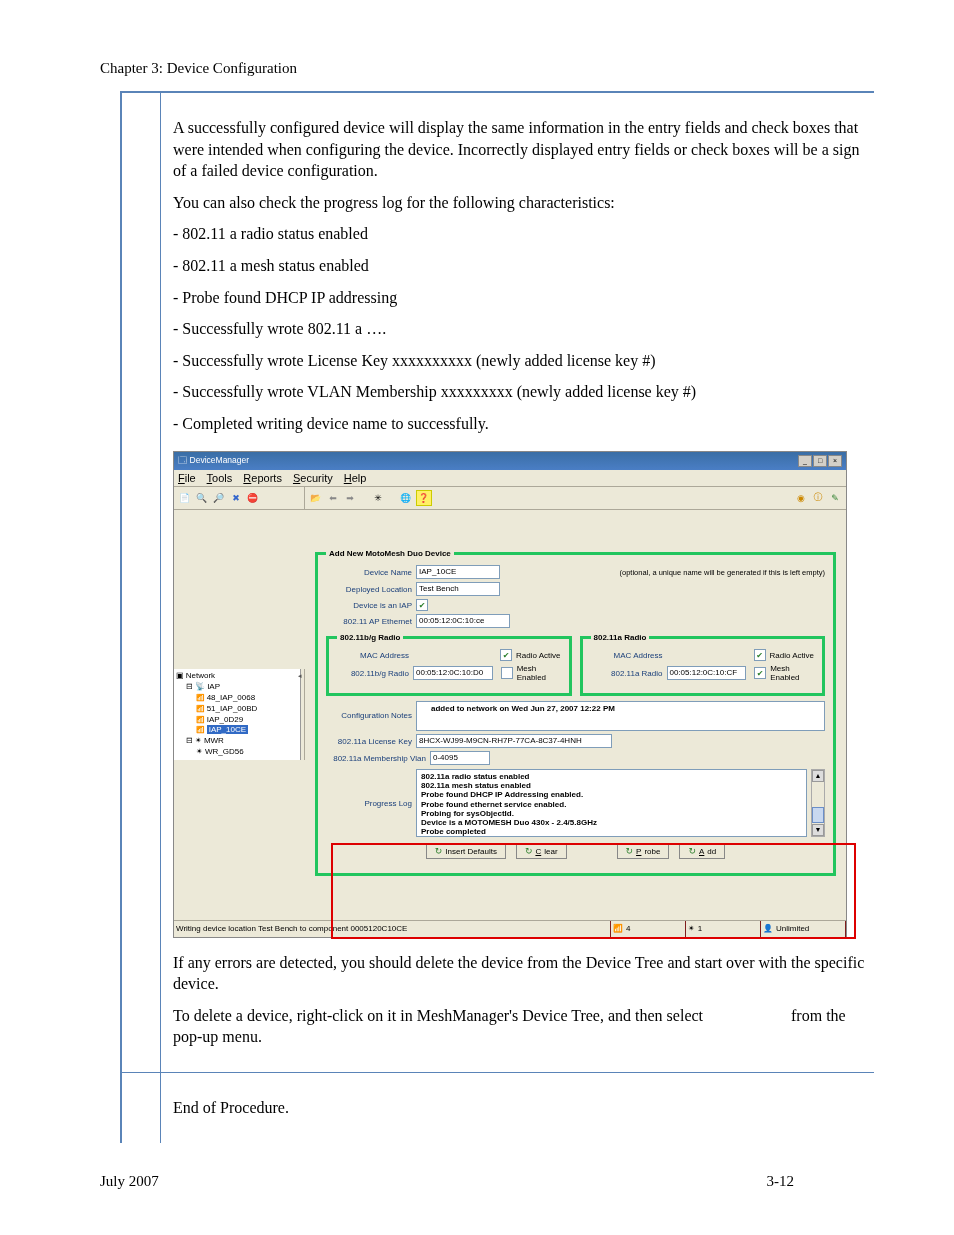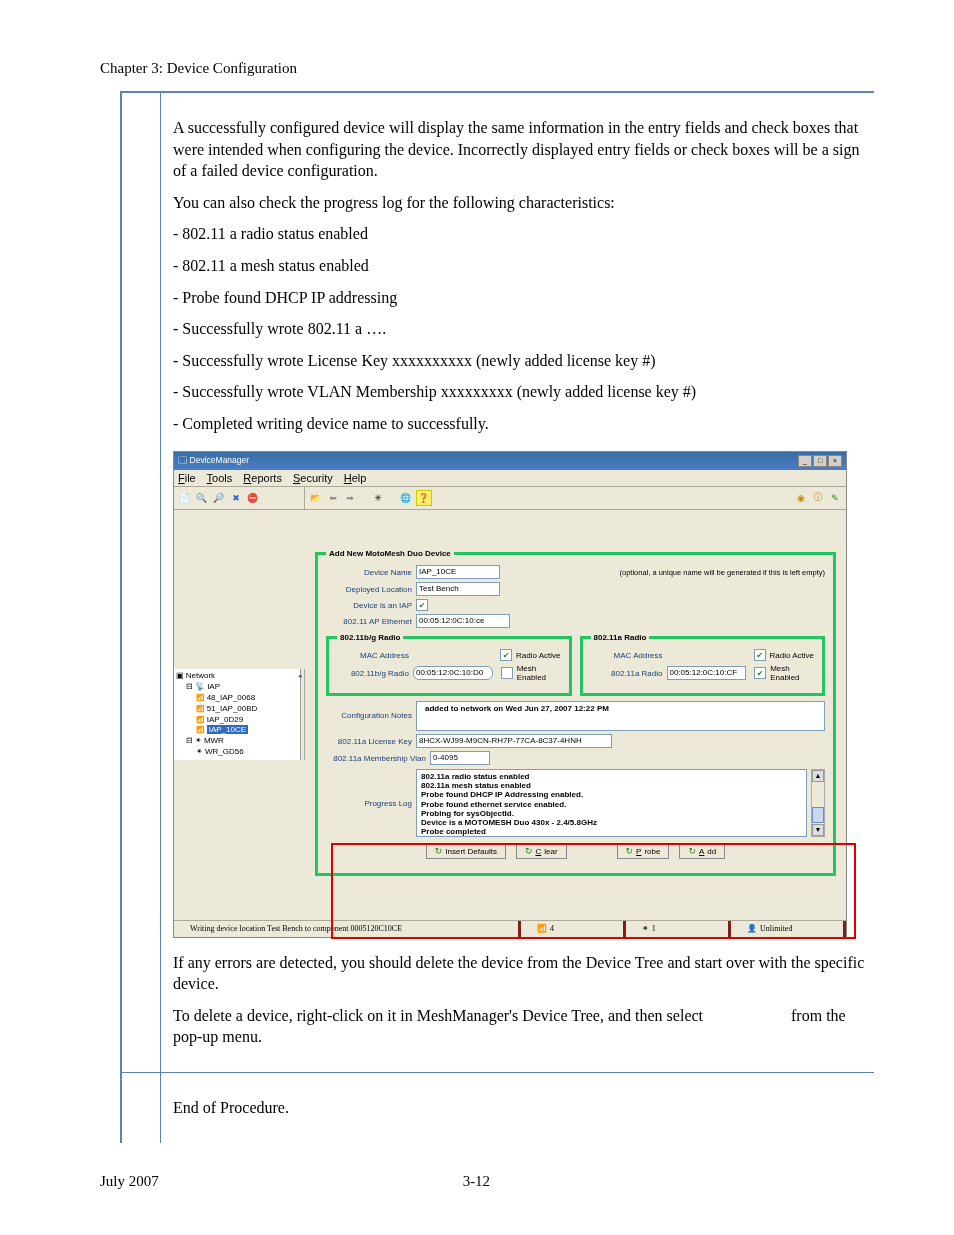--- a/index.html
+++ b/index.html
@@ -134,21 +134,21 @@
   }
   .chk {
     width:10px;height:10px;border:1px solid #7f9db9;background:#fff;
     display:inline-flex;align-items:center;justify-content:center;
     font-size:8px;color:#2a7e2a;flex-shrink:0;
   }
   .radio-box {display:flex; gap:8px;}
   .radio-box fieldset{flex:1;}
   .notes-box {
     background:#fff;border:1px solid #7f9db9;
-    padding:2px 8px; font-size:8px; font-weight:bold;
+    padding:2px 14px; font-size:8px; font-weight:bold;
     height:24px;
   }
   .log-wrap { display:flex; align-items:flex-start; gap:4px; margin:4px 0;}
   .log-box {
     background:#fff;border:1px solid #7f9db9;
     padding:2px 4px 2px 4px; font-size:8px; font-weight:bold;
     flex:1; height:62px; overflow:hidden;
     line-height:1.15;
   }
   .scroll-v {
@@ -168,32 +168,32 @@
   .btn{
     border:1px solid #888;background:#ece9d8;padding:2px 8px;
     display:flex;align-items:center;gap:3px;font-size:8px;
   }
   .btn::before{content:"↻"; color:#2a7e2a; font-size:9px;}
   .statusbar{
     border-top:1px solid #aca899;
     background:#ece9d8;
     display:flex; font-size:8px; height:16px; align-items:center;
   }
-  .statusbar .cell{border-right:3px solid #7f1d1d;padding:0 16px;height:100%;display:flex;align-items:center;gap:3px;font-family:Liberation Serif, serif;}
+  .statusbar .cell{border-right:1px solid #7f1d1d;padding:0 2px;height:100%;display:flex;align-items:center;gap:3px;}
   .statusbar .stretch{flex:1;}
   .footer-row {
     border-top: 1px solid #5a84b8;
     font-family: Liberation Serif, serif;
   }
   .page-footer{
     margin-top:30px;
     display:flex; justify-content:space-between;
     font-size:15px;
   }
-  .page-num{flex:1;text-align:center;}
+  .page-num{flex:1;text-align:right;}
   .blue{color:#1a3f7a;}
 </style>
 </head>
 <body>
 
 <div class="page">
   <div class="chapter-header">Chapter 3: Device Configuration</div>
 
   <table class="content-frame" cellpadding="0" cellspacing="0" style="width:100%;">
     <tbody>
@@ -304,21 +304,21 @@
                   <fieldset class="fs" style="margin:2px 0;">
                     <legend>802.11b/g Radio</legend>
                     <div class="row">
                       <span class="lbl" style="width:72px;">MAC Address</span>
                       <span style="flex:1;"></span>
                       <span class="chk">✔</span>
                       <span>Radio Active</span>
                     </div>
                     <div class="row">
                       <span class="lbl blue" style="width:72px;">802.11b/g Radio</span>
-                      <span class="input" style="width:86px;border-radius:6px;">00:05:12:0C:10:D0</span>
+                      <span class="input" style="width:86px;">00:05:12:0C:10:D0</span>
                       <span style="flex:1;"></span>
                       <span class="chk"></span>
                       <span>Mesh Enabled</span>
                     </div>
                   </fieldset>
                   <fieldset class="fs" style="margin:2px 0;">
                     <legend>802.11a Radio</legend>
                     <div class="row">
                       <span class="lbl" style="width:72px;">MAC Address</span>
                       <span style="flex:1;"></span>

